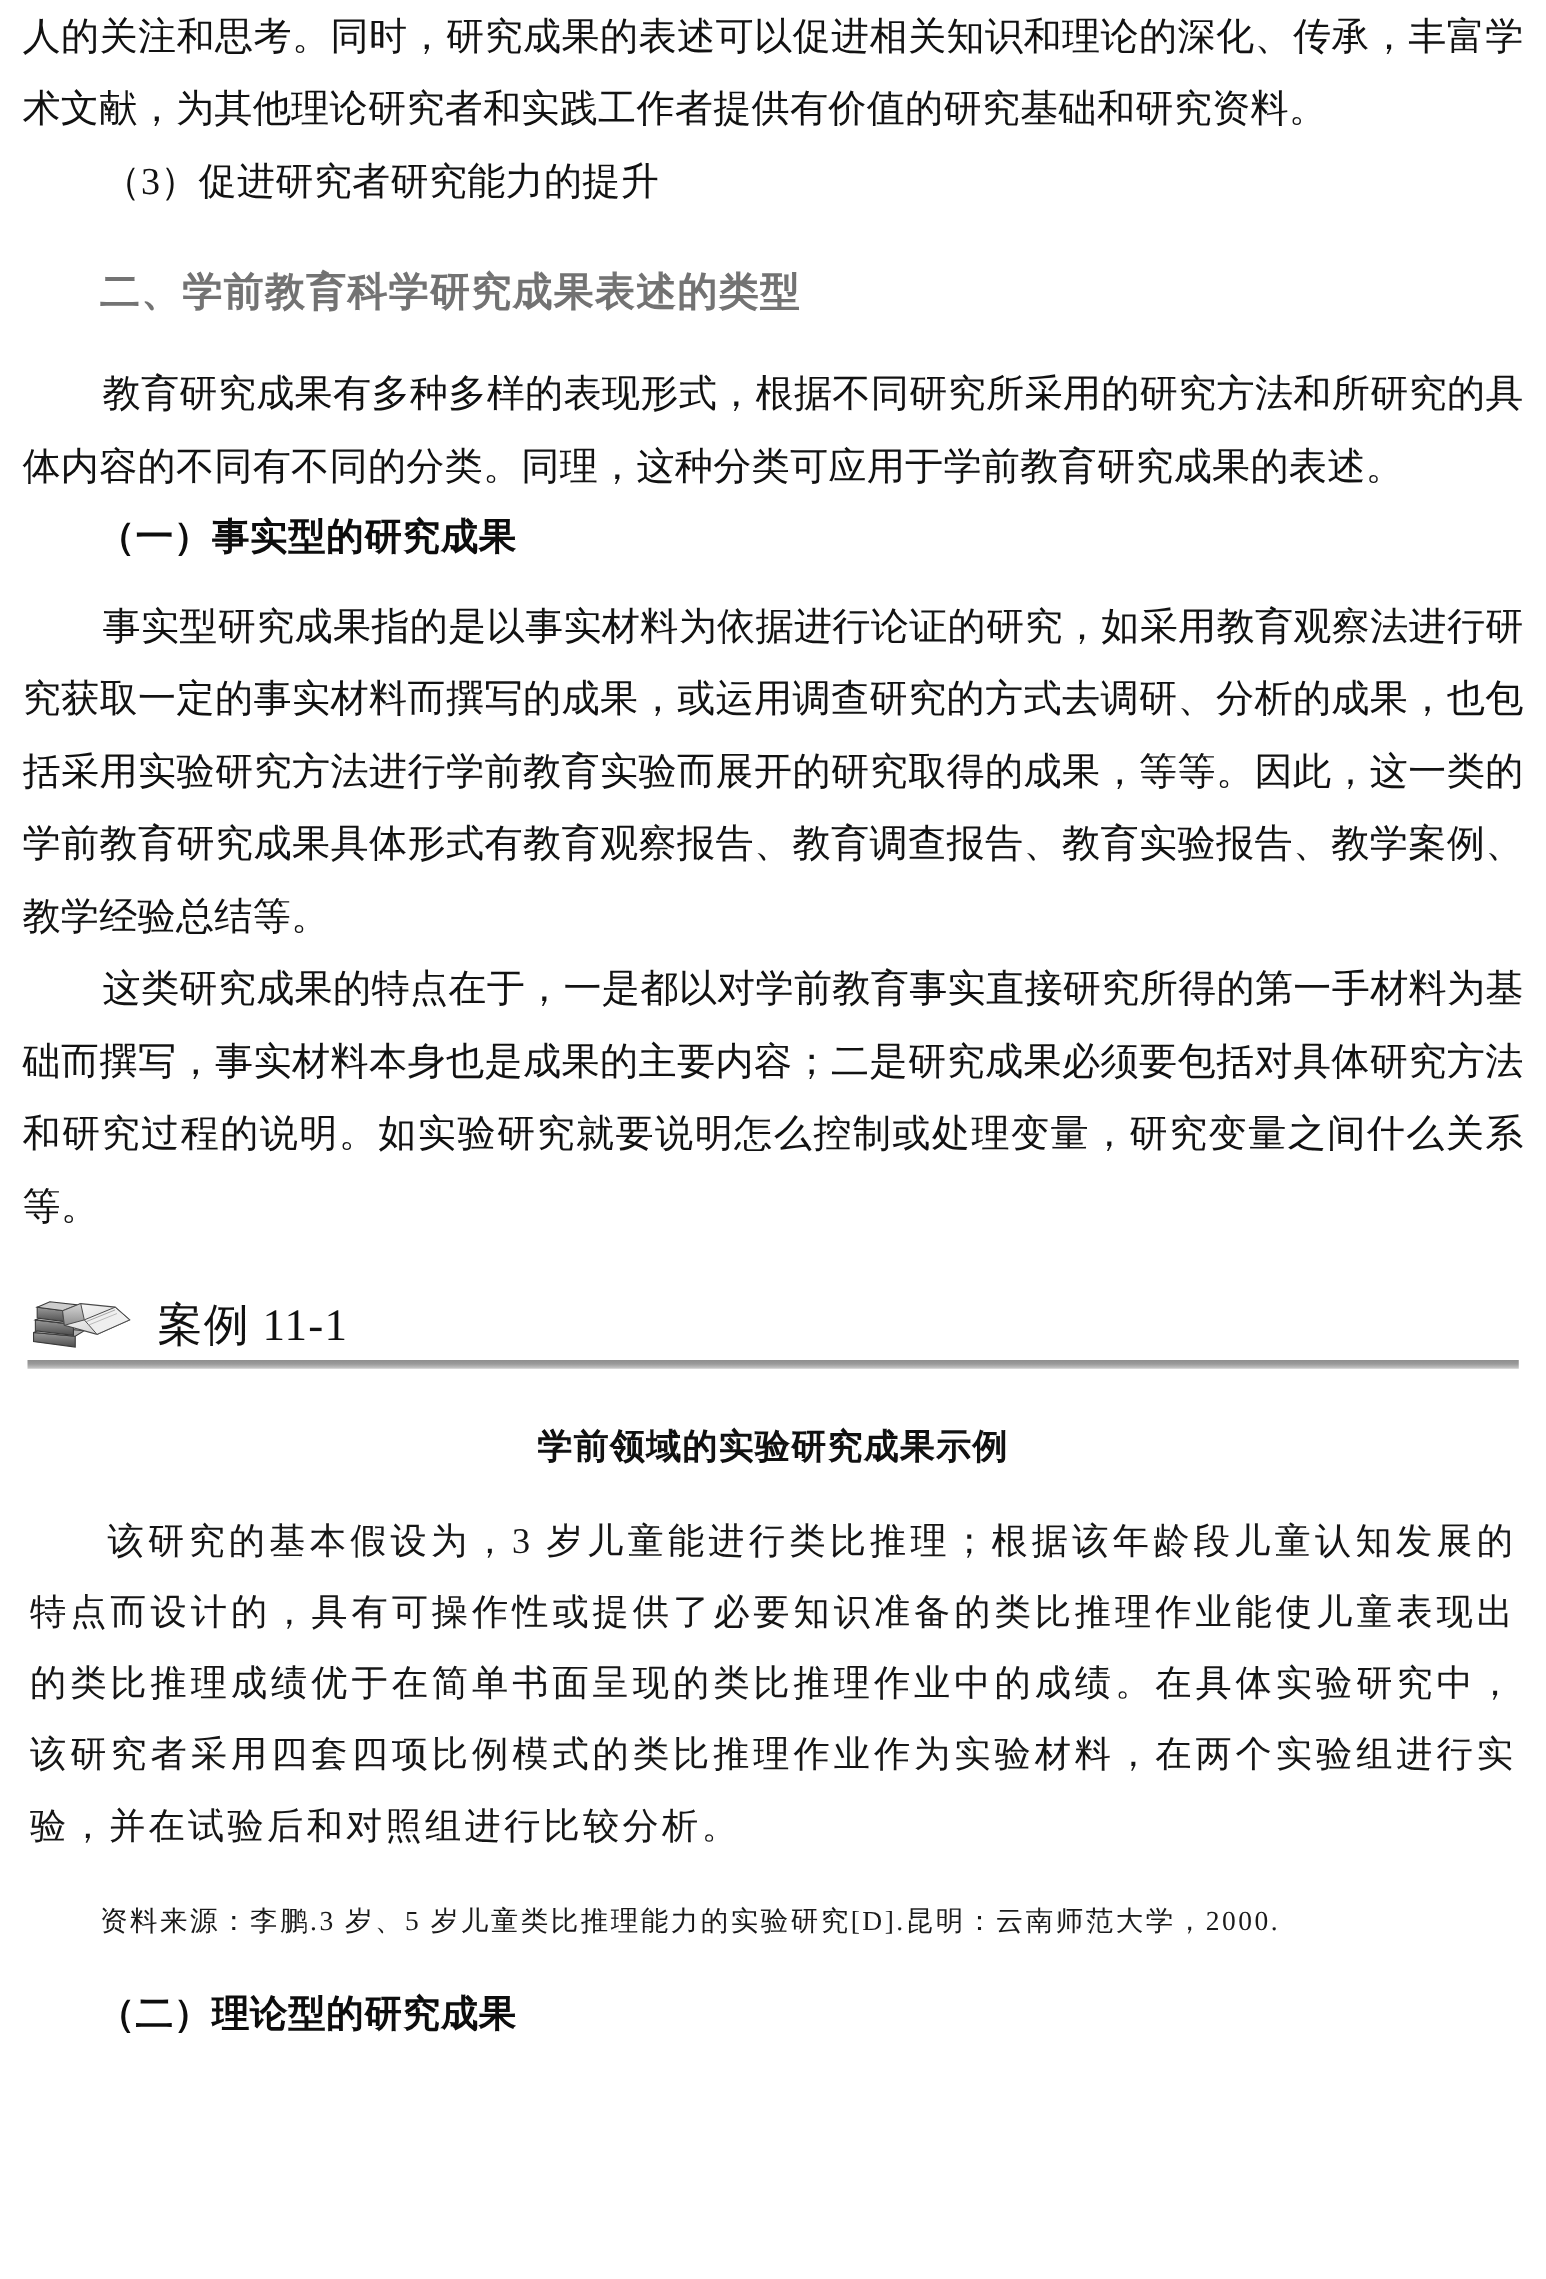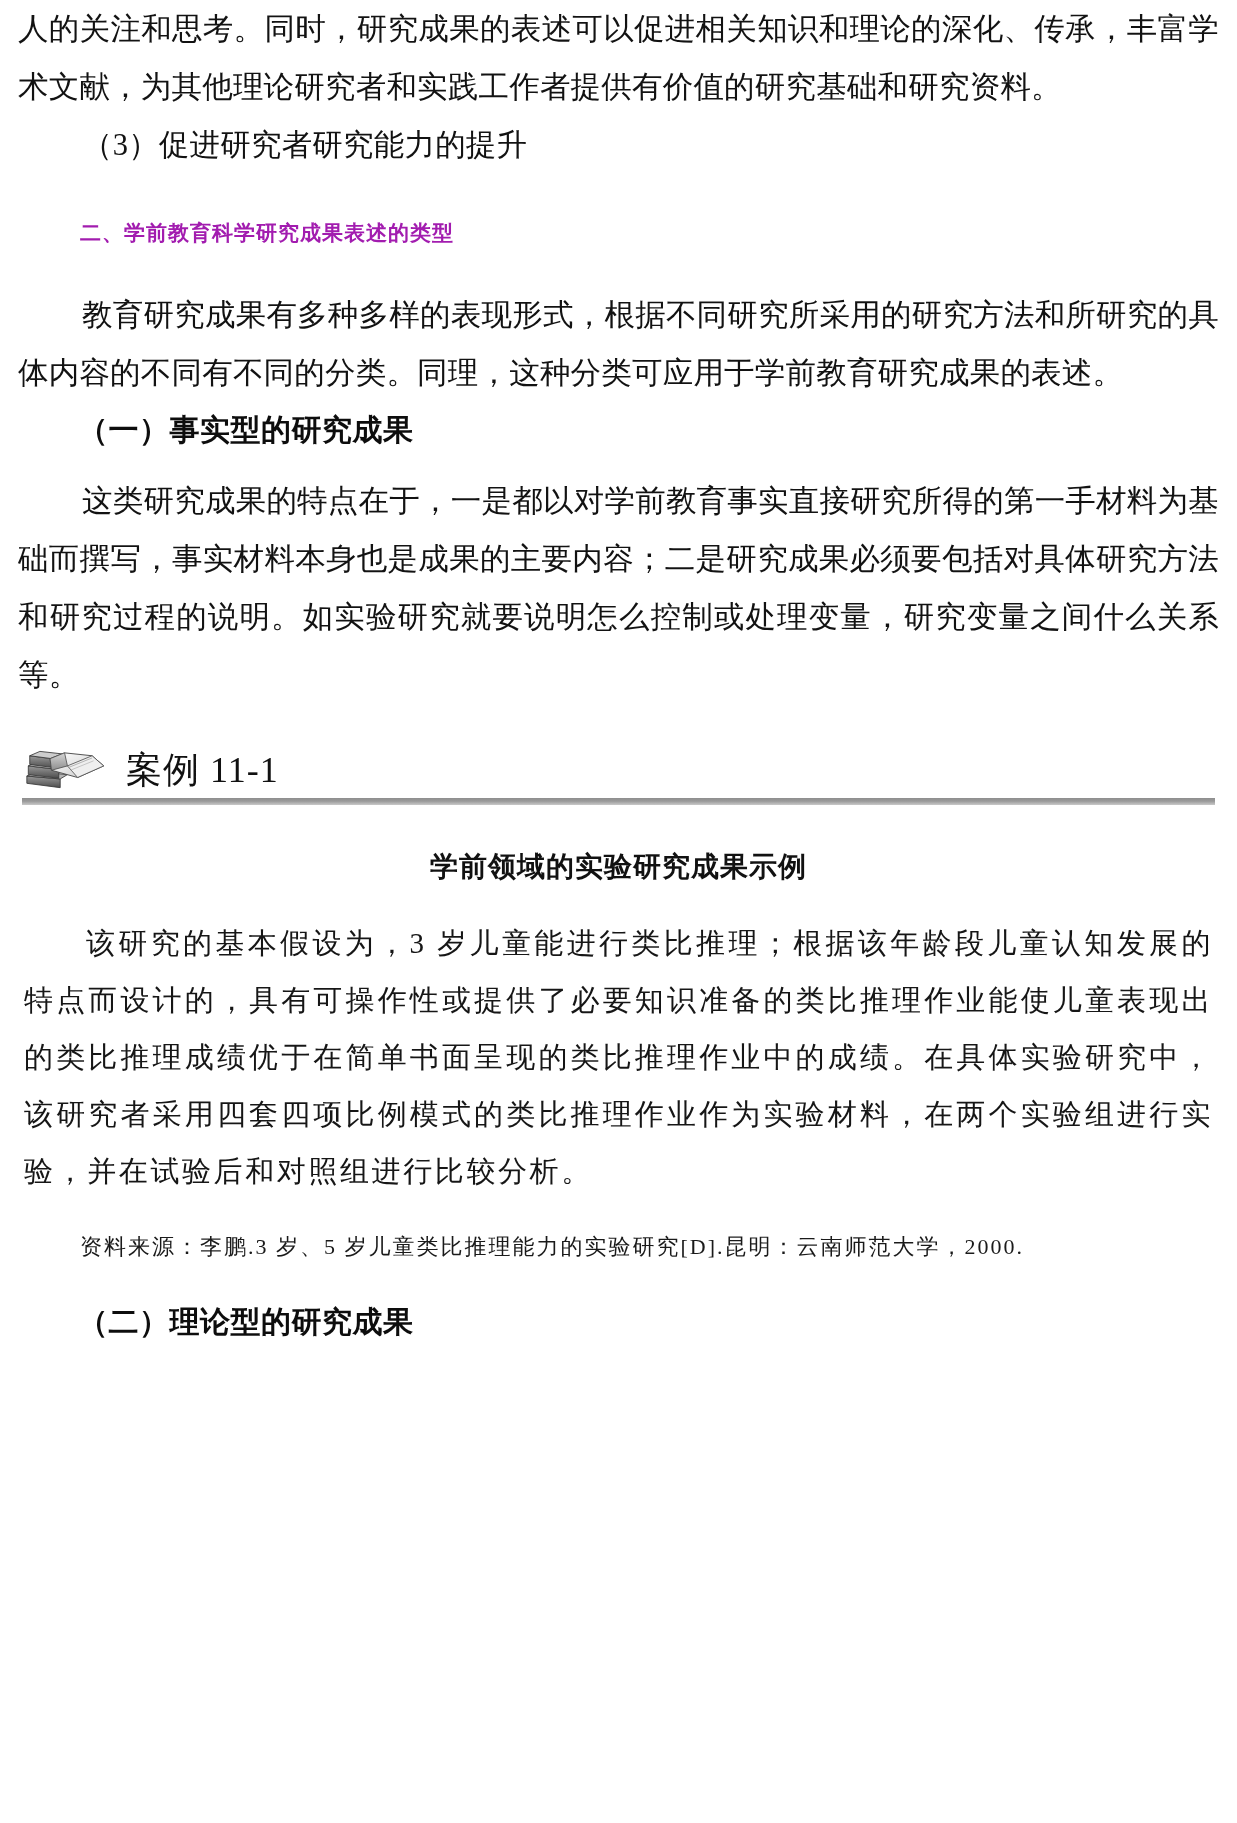--- a/index.html
+++ b/index.html
@@ -35,28 +35,28 @@
   }
   .para.indent {
     text-indent: 64px;
   }
   .para.cont {
     text-indent: 0;
   }
 
   
   .h-section {
-    font-size: 21px;
+    font-size: 32px;
     font-weight: bold;
     line-height: 46px;
     margin: 36px 0 30px 0;
     padding-left: 62px;
     letter-spacing: 1px;
     font-family: "Liberation Sans", "DejaVu Sans", sans-serif;
-    color: #a21caf;
+    color: #737373;
   }
 
   
   .h-sub {
     font-size: 30px;
     font-weight: bold;
     line-height: 48px;
     margin: 4px 0 18px 0;
     padding-left: 60px;
     letter-spacing: 0.5px;
@@ -139,20 +139,21 @@
 
   <p class="para indent">（3）促进研究者研究能力的提升</p>
 
 
   <h2 class="h-section">二、学前教育科学研究成果表述的类型</h2>
 
   <p class="para indent">教育研究成果有多种多样的表现形式，根据不同研究所采用的研究方法和所研究的具体内容的不同有不同的分类。同理，这种分类可应用于学前教育研究成果的表述。</p>
 
   <h3 class="h-sub">（一）事实型的研究成果</h3>
 
+  <p class="para indent">事实型研究成果指的是以事实材料为依据进行论证的研究，如采用教育观察法进行研究获取一定的事实材料而撰写的成果，或运用调查研究的方式去调研、分析的成果，也包括采用实验研究方法进行学前教育实验而展开的研究取得的成果，等等。因此，这一类的学前教育研究成果具体形式有教育观察报告、教育调查报告、教育实验报告、教学案例、教学经验总结等。</p>
 
   <p class="para indent">这类研究成果的特点在于，一是都以对学前教育事实直接研究所得的第一手材料为基础而撰写，事实材料本身也是成果的主要内容；二是研究成果必须要包括对具体研究方法和研究过程的说明。如实验研究就要说明怎么控制或处理变量，研究变量之间什么关系等。</p>
 
   <div class="case-block">
 
     <div class="case-header">
       <svg class="books-icon" viewBox="0 0 120 80">
         <defs>
           <linearGradient id="bkDark" x1="0" y1="0" x2="0" y2="1">
             <stop offset="0%" stop-color="#9a9a9a"></stop>

